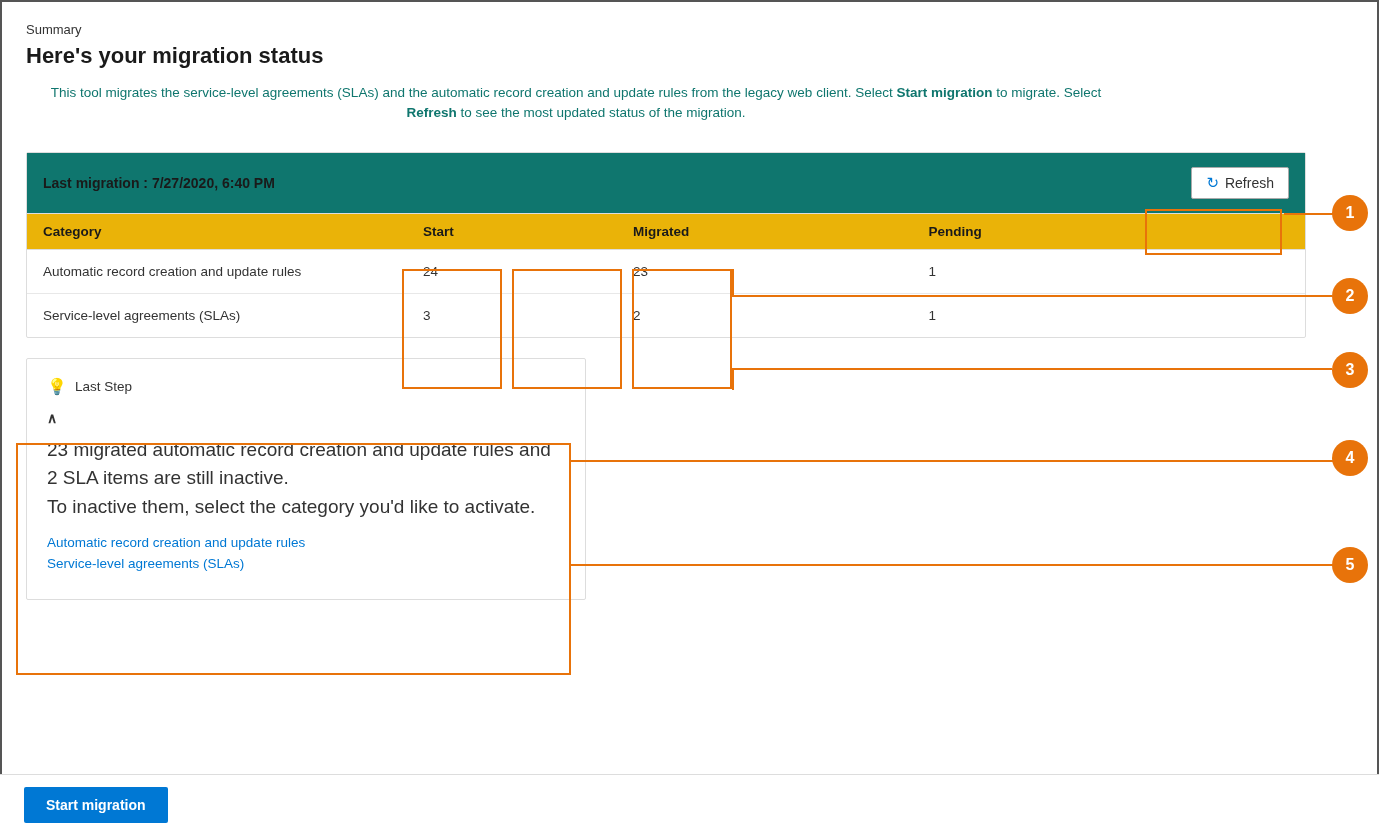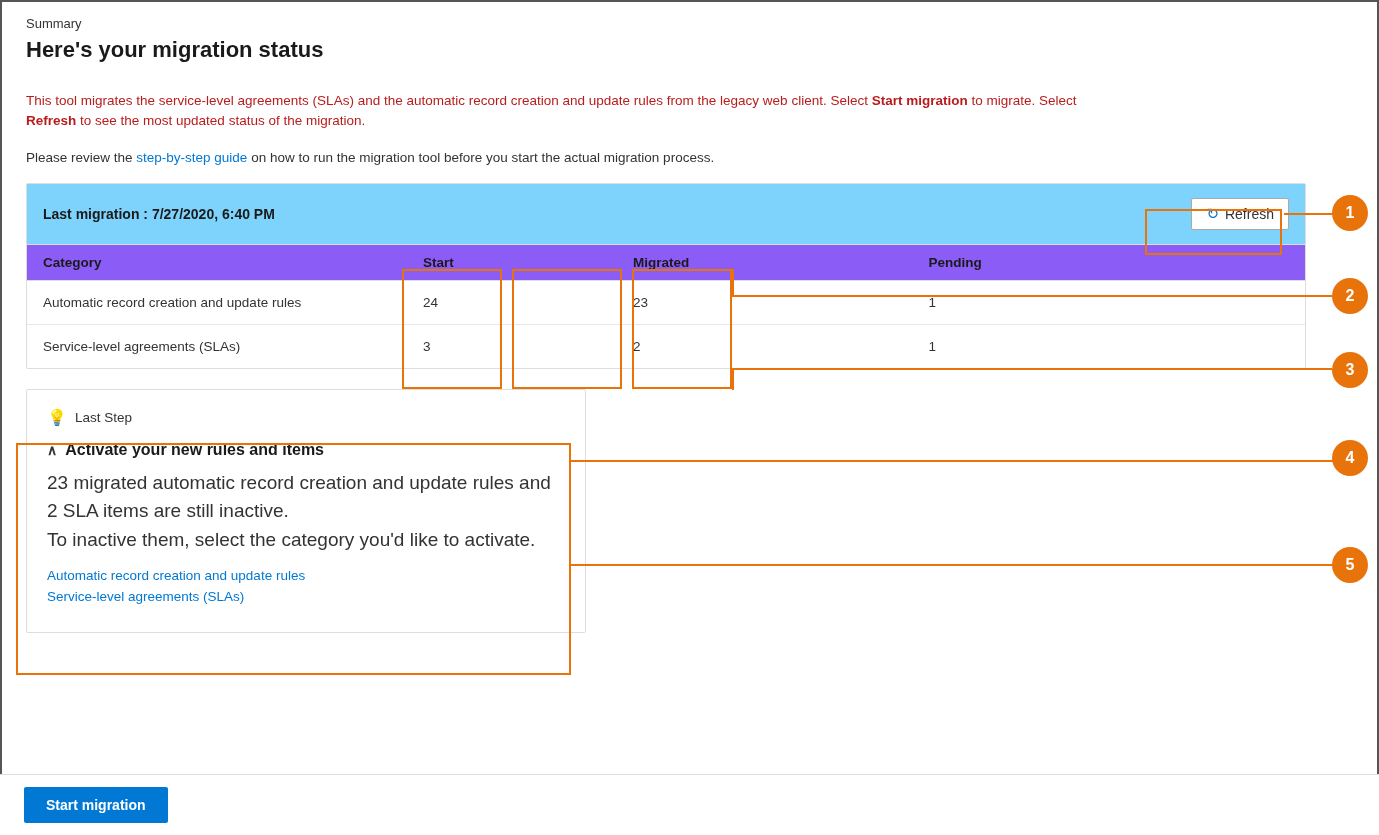--- a/index.html
+++ b/index.html
@@ -7,42 +7,43 @@
       font-family: 'Segoe UI', Arial, sans-serif;
       background: #fff;
       color: #333;
       width: 1379px;
       min-height: 835px;
       position: relative;
       border: 2px solid #555;
     }
 
     .page-wrapper {
-      padding: 14px 24px 0 24px;
+      padding: 20px 24px 0 24px;
     }
 
     .summary-label {
       font-size: 13px;
       color: #333;
       margin-bottom: 6px;
     }
 
     .page-title {
       font-size: 22px;
       font-weight: 600;
       color: #1a1a1a;
+      margin-bottom: 14px;
+    }
+
+    .description-text {
+      font-size: 13.5px;
+      color: #0f766e;
+      line-height: 1.5;
       margin-bottom: 28px;
-    }
-
-    .description-text {
-      font-size: 13.5px;
-      color: #b91c1c;
-      line-height: 1.5;
-      margin-bottom: 18px;
       max-width: 1100px;
+      text-align: center;
     }
 
     .description-text strong {
       font-weight: 700;
     }
 
     .guide-text {
       font-size: 13.5px;
       color: #333;
       margin-bottom: 18px;
@@ -60,21 +61,21 @@
       margin-bottom: 20px;
       width: 1280px;
     }
 
     .card-header {
       display: flex;
       align-items: center;
       justify-content: space-between;
       padding: 14px 16px;
       border-bottom: 1px solid #ddd;
-      background: #7dd3fc;
+      background: #0f766e;
     }
 
     .last-migration-label {
       font-size: 14px;
       font-weight: 700;
       color: #1a1a1a;
     }
 
     .refresh-button {
       display: flex;
@@ -105,21 +106,21 @@
       border-collapse: collapse;
     }
 
     .migration-table th {
       text-align: left;
       padding: 10px 16px;
       font-size: 13.5px;
       font-weight: 600;
       color: #1a1a1a;
       border-bottom: 1px solid #ddd;
-      background: #8b5cf6;
+      background: #eab308;
     }
 
     .migration-table td {
       padding: 14px 16px;
       font-size: 13.5px;
       color: #333;
       border-bottom: 1px solid #e8e8e8;
     }
 
     .migration-table tr:last-child td {
@@ -240,23 +241,20 @@
 <div class="page-wrapper" style="position:relative;">
 
   <div class="summary-label">Summary</div>
 
   <h1 class="page-title">Here's your migration status</h1>
 
   <p class="description-text">
     <span>This tool migrates the service-level agreements (SLAs) and the automatic record creation and update rules from the legacy web client. Select </span><strong>Start migration</strong><span> to migrate. Select </span><strong>Refresh</strong><span> to see the most updated status of the migration.</span>
   </p>
 
-  <p class="guide-text">
-    <span>Please review the </span><a class="guide-link" href="#">step-by-step guide</a><span> on how to run the migration tool before you start the actual migration process.</span>
-  </p>
 
   <div class="migration-card">
     <div class="card-header">
       <span class="last-migration-label">Last migration : 7/27/2020, 6:40 PM</span>
       <button class="refresh-button">
         <span class="refresh-icon">↻</span>
         <span>Refresh</span>
       </button>
     </div>
     <div class="table-wrapper">
@@ -290,21 +288,20 @@
     </div>
   </div>
 
   <div class="next-step-card">
     <div class="next-step-header">
       <span class="lightbulb-icon">💡</span>
       <span>Last Step</span>
     </div>
     <div class="activate-header">
       <span class="chevron-icon">∧</span>
-      <span>Activate your new rules and items</span>
     </div>
     <p class="activate-desc">
       <span>23 migrated automatic record creation and update rules and 2 SLA items are still inactive.</span><br>
       <span>To inactive them, select the category you'd like to activate.</span>
     </p>
     <a class="activate-link" href="#">Automatic record creation and update rules</a>
     <a class="activate-link" href="#">Service-level agreements (SLAs)</a>
   </div>
 
   <div class="annotations-overlay">

